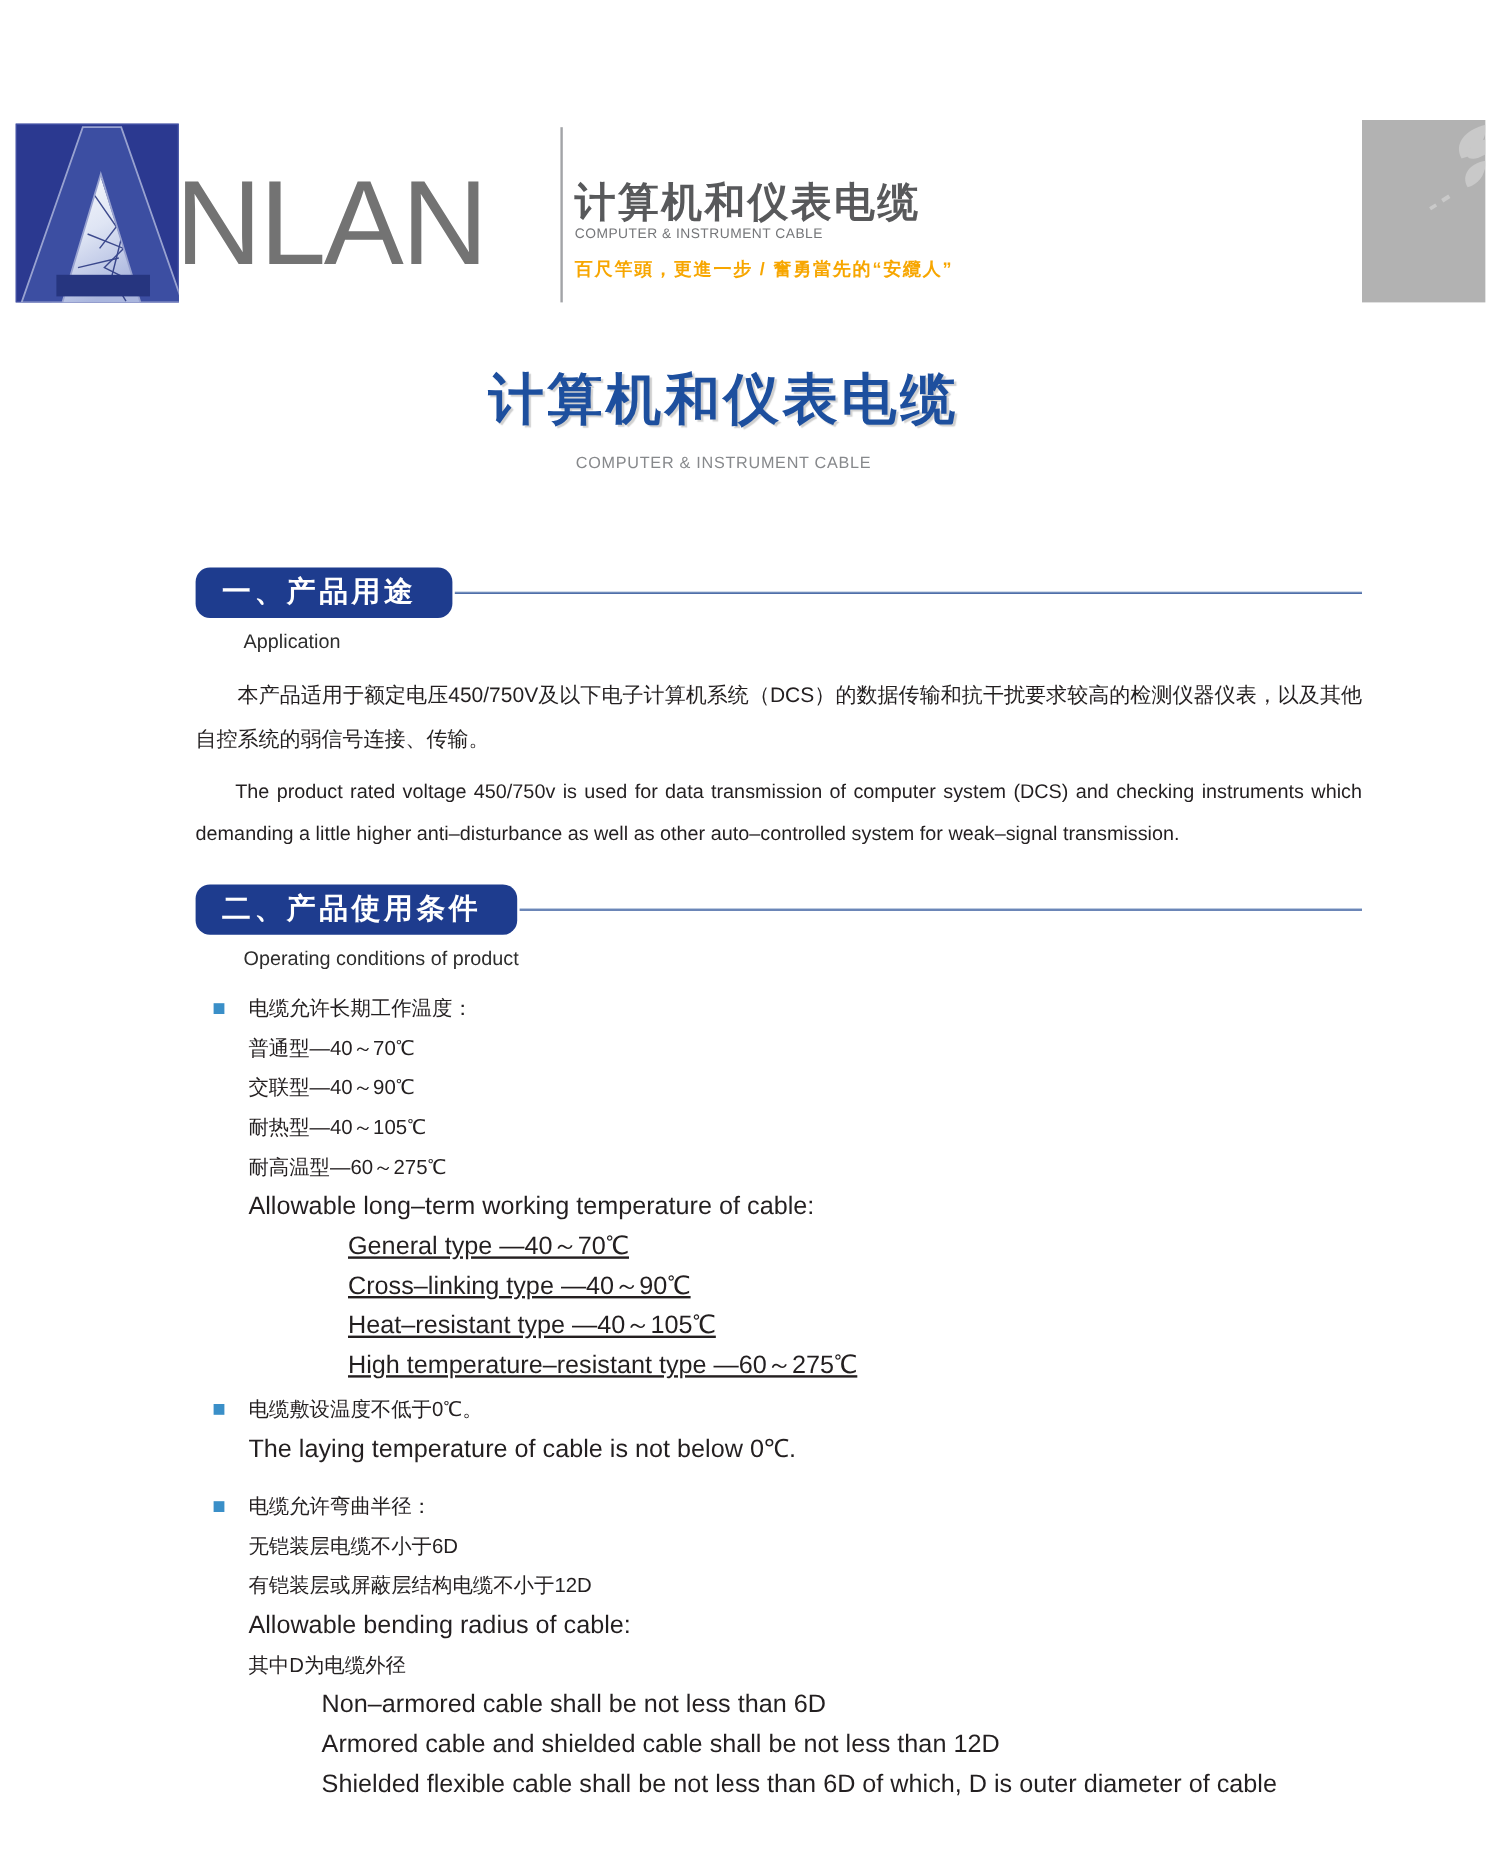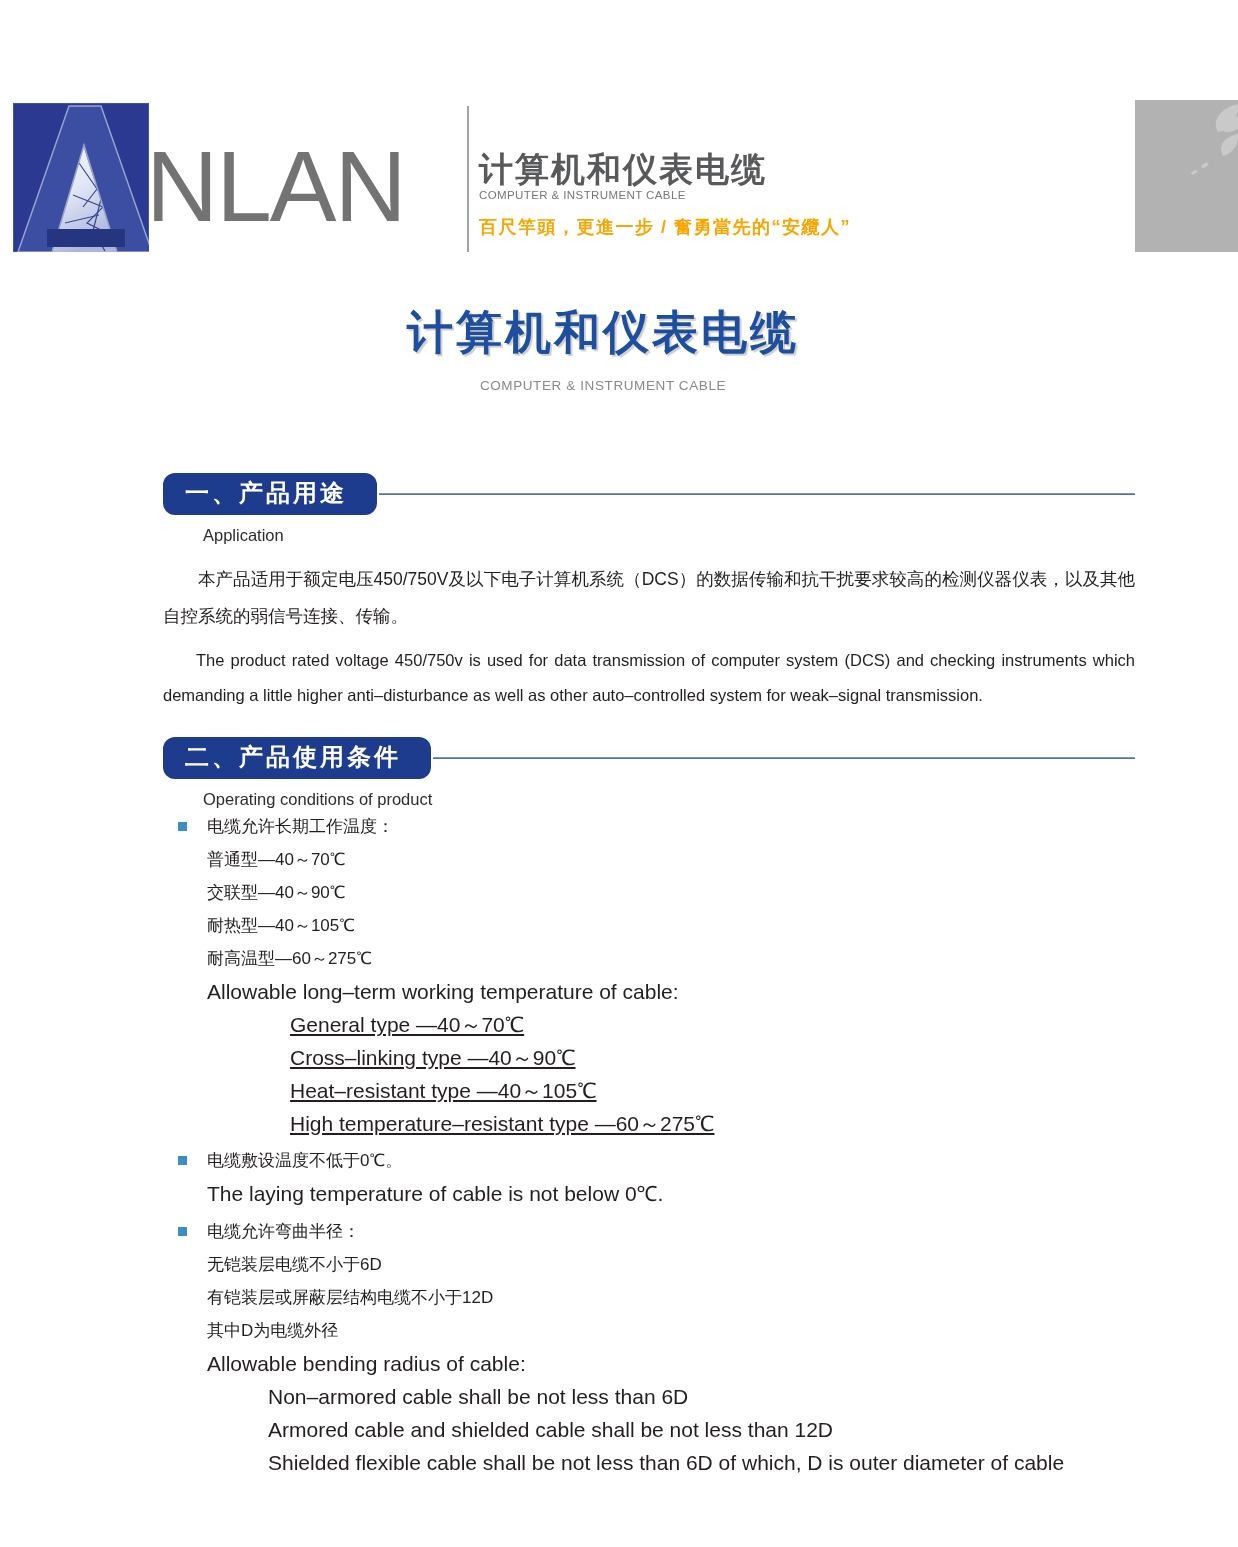--- a/index.html
+++ b/index.html
@@ -13,21 +13,21 @@
   .logo-square { position:absolute; left:13px; top:103px; width:136px; height:149px; }
   .wordmark {
     position:absolute; left:146px; top:140px; height:92px;
     font-size:100px; line-height:92px; font-weight:normal; letter-spacing:-2px;
     color:#737373; white-space:nowrap;
   }
   .hdr-divider { position:absolute; left:467px; top:106px; width:2px; height:146px; background:#a2a4a7; }
   .hdr-block { position:absolute; left:479px; top:150px; }
   .hdr-cn { font-size:34px; font-weight:bold; color:#58595b; letter-spacing:2px; line-height:38px; }
   .hdr-en { font-size:11.5px; color:#76777a; letter-spacing:0.4px; margin-top:1px; }
-  .hdr-slogan { font-size:18px; font-weight:bold; color:#f7a600; letter-spacing:1.5px; margin-top:14px; }
+  .hdr-slogan { font-size:15px; font-weight:bold; color:#f7a600; letter-spacing:1.5px; margin-top:14px; }
   .corner-box { position:absolute; right:0; top:100px; width:103px; height:152px; background:#b2b2b2; overflow:hidden; }
 
   
   .doc-title { position:absolute; left:0; top:302px; width:1206px; text-align:center; }
   .doc-title-cn {
     font-size:46px; font-weight:bold; color:#1d4f9e; letter-spacing:3px;
     text-shadow:2px 2px 1px #cfcfcf;
   }
   .doc-title-en { font-size:13.5px; color:#87898c; letter-spacing:0.6px; margin-top:14px; }
 
@@ -46,21 +46,21 @@
   .cn-para {
     margin-top:15px; font-size:17.5px; line-height:37px; color:#231f20;
     text-indent:2em; text-align:justify;
   }
   .en-para {
     margin-top:8px; font-size:16.5px; line-height:35px; color:#231f20;
     text-indent:2em; text-align:justify;
   }
 
   
-  .bullet { position:relative; padding-left:44px; font-size:17px; line-height:33px; }
+  .bullet { position:relative; padding-left:44px; font-size:17px; line-height:33px; margin-top:14px; }
   .bullet .sq { position:absolute; left:15px; top:12px; width:9px; height:9px; background:#3a8fc8; }
   .line { padding-left:44px; font-size:17px; line-height:33px; }
   .line.en { font-size:21px; }
   .indent-a { padding-left:127px;text-decoration:underline; }
   .indent-b { padding-left:105px; }
 </style>
 </head>
 <body>
 
 <div>
@@ -149,24 +149,24 @@
   <div class="line en indent-a">Cross–linking type —40～90℃</div>
   <div class="line en indent-a">Heat–resistant type —40～105℃</div>
   <div class="line en indent-a">High temperature–resistant type —60～275℃</div>
 
   <div class="bullet" style="margin-top:4px">
     <span class="sq"></span>
     <span>电缆敷设温度不低于0℃。</span>
   </div>
   <div class="line en">The laying temperature of cable is not below 0℃.</div>
 
-  <div class="bullet" style="margin-top:5px">
+  <div class="bullet" style="margin-top:15px">
     <span class="sq"></span>
     <span>电缆允许弯曲半径：</span>
   </div>
   <div class="line">无铠装层电缆不小于6D</div>
   <div class="line">有铠装层或屏蔽层结构电缆不小于12D</div>
+  <div class="line en">Allowable bending radius of cable:</div>
   <div class="line">其中D为电缆外径</div>
-  <div class="line en">Allowable bending radius of cable:</div>
   <div class="line en indent-b">Non–armored cable shall be not less than 6D</div>
   <div class="line en indent-b">Armored cable and shielded cable shall be not less than 12D</div>
   <div class="line en indent-b">Shielded flexible cable shall be not less than 6D of which, D is outer diameter of cable</div>
 </div>
 
 </body></html>

